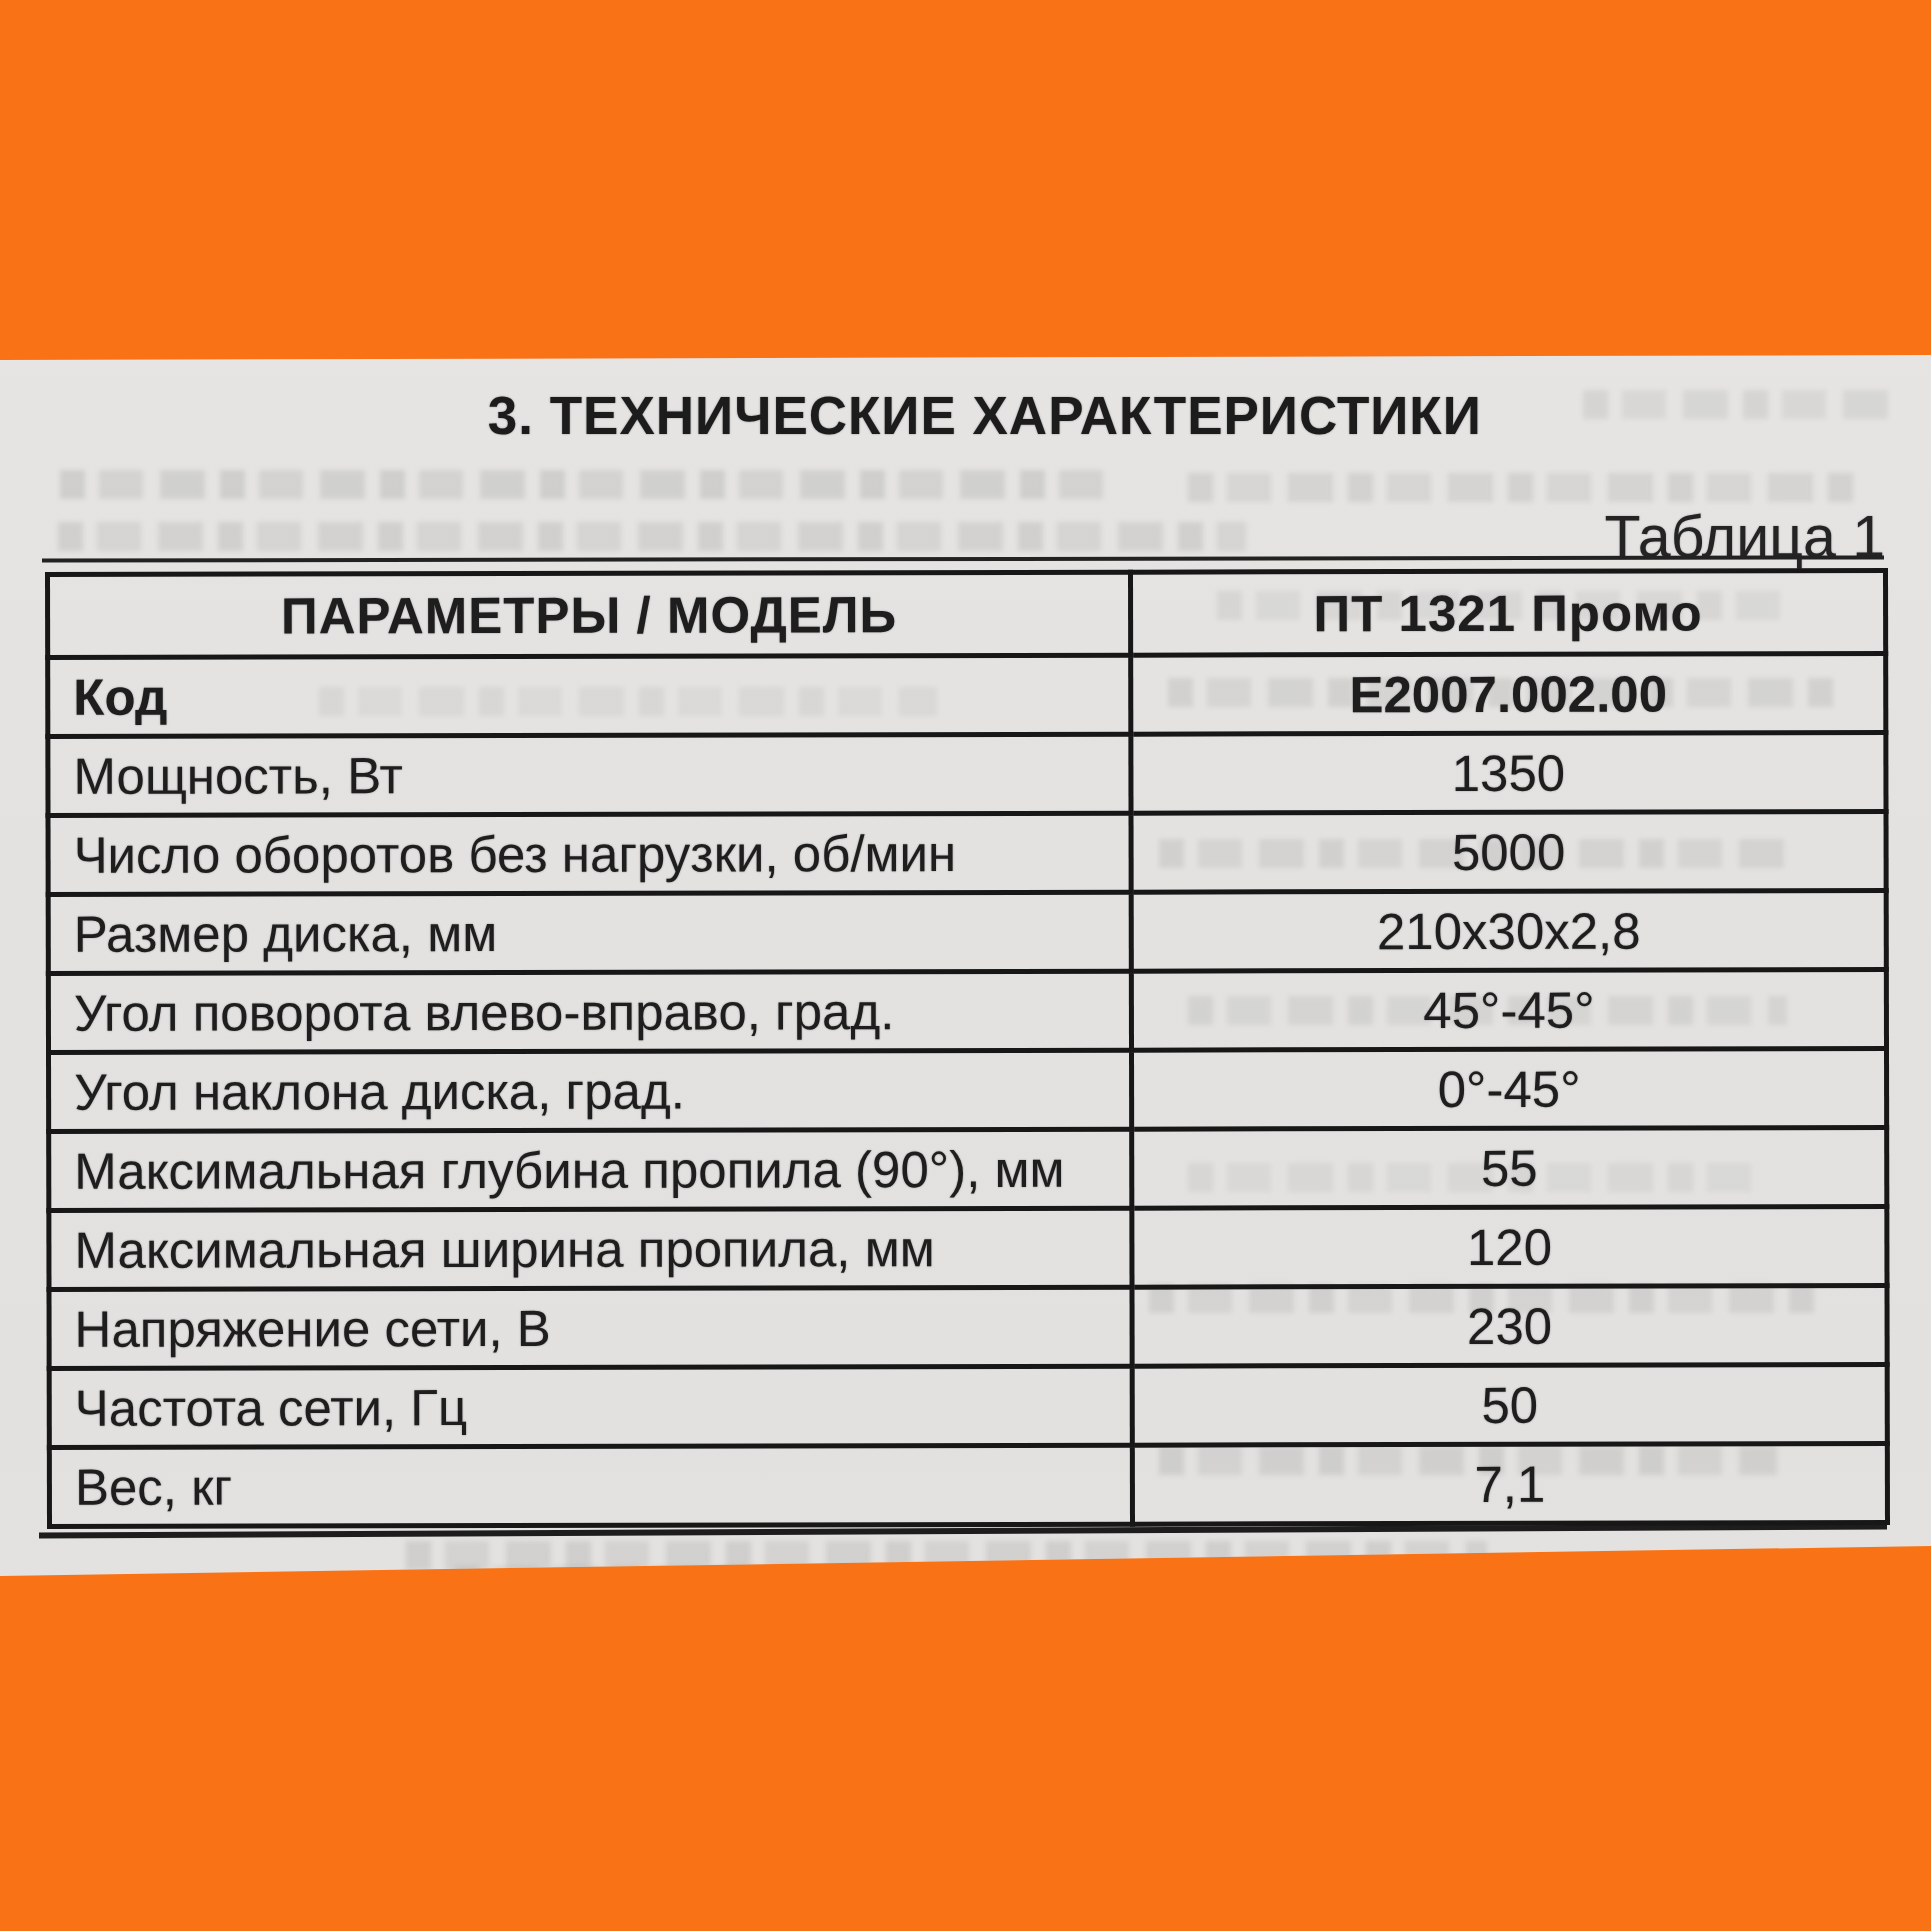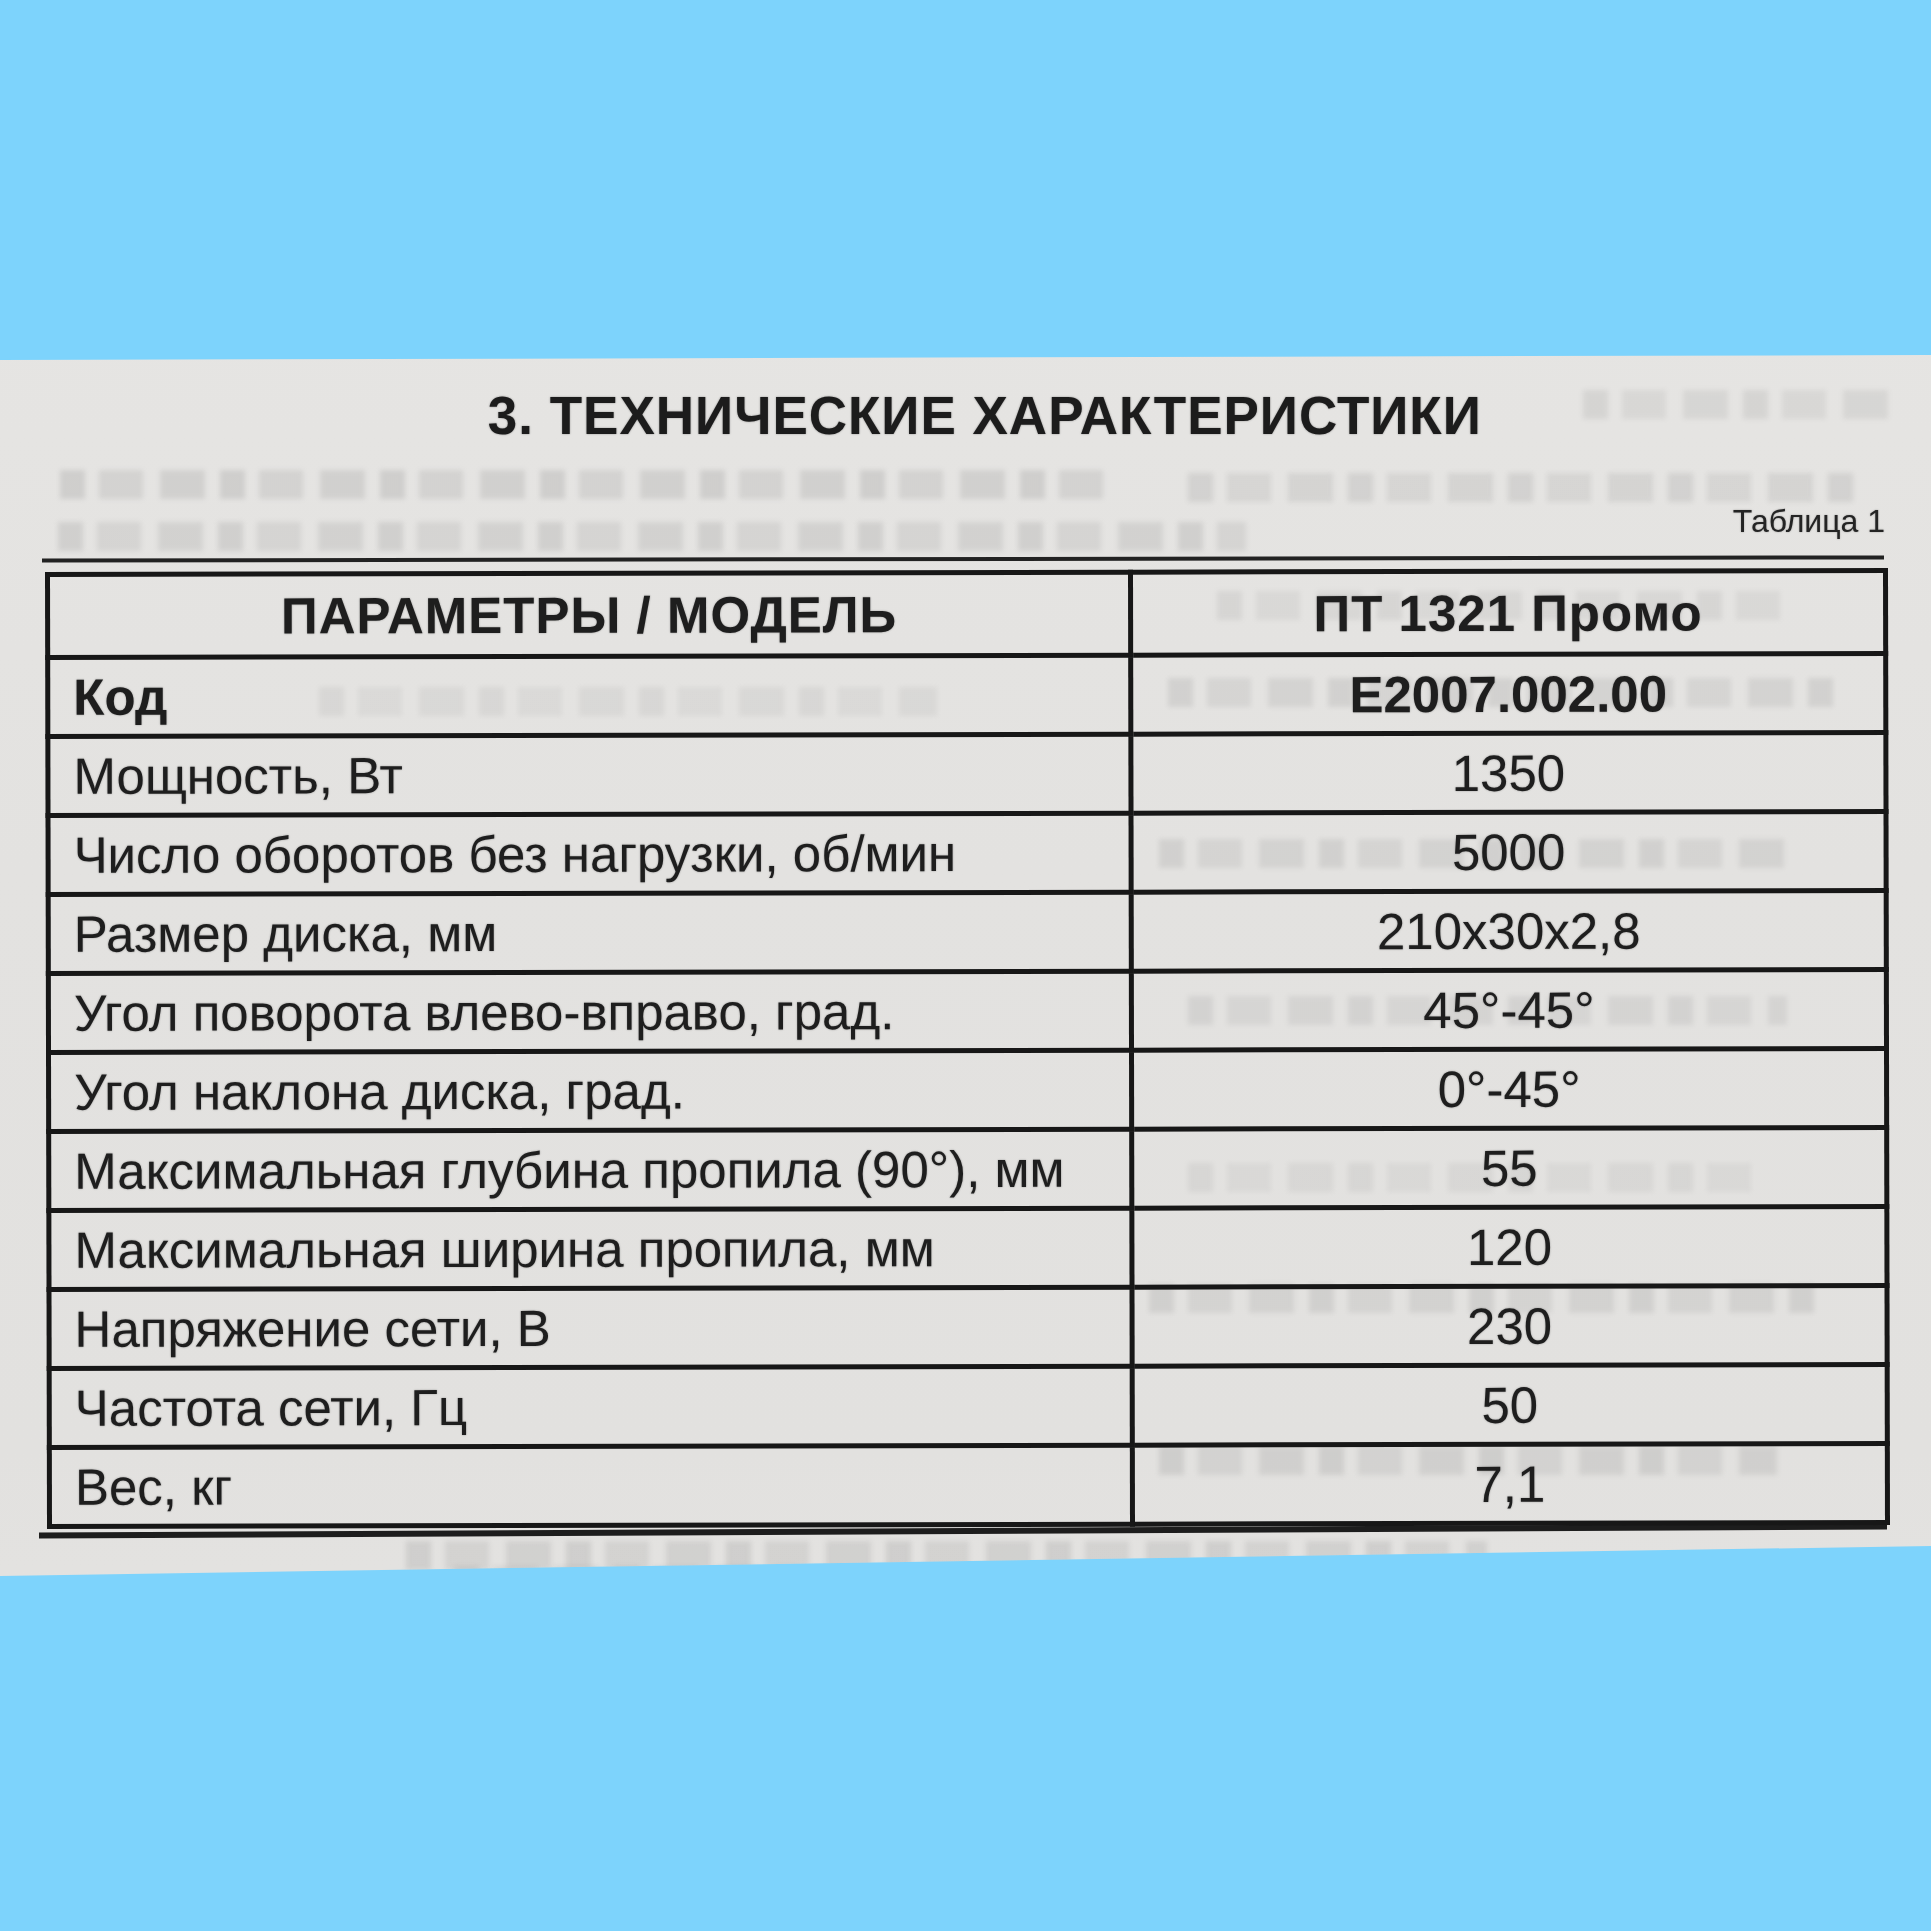--- a/index.html
+++ b/index.html
@@ -8,21 +8,21 @@
     width: 1931px;
     height: 1931px;
     background: #ffffff;
     overflow: hidden;
     font-family: "Liberation Sans", sans-serif;
   }
   .stage {
     position: relative;
     width: 1931px;
     height: 1931px;
-    background: #7dd3fc;
+    background: #f97316;
   }
   
   .scan-band {
     position: absolute;
     left: 0; top: 0;
     width: 1931px; height: 1931px;
     background: linear-gradient(180deg, #e7e6e4 0%, #e3e2e0 45%, #e2e1df 75%, #e6e5e3 100%);
     clip-path: polygon(0 360px, 100% 355px, 100% 1546px, 0 1576px);
   }
   .section-title {
@@ -35,21 +35,21 @@
     letter-spacing: 1px;
     color: #1c1c1c;
     text-shadow: 0 0 1.9px rgba(20,20,20,.45);
     white-space: nowrap;
   }
   .table-caption {
     position: absolute;
     top: 503px; left: 0;
     width: 1885px;
     text-align: right;
-    font-size: 32px;
+    font-size: 59px;
     color: #242424;
     text-shadow: 0 0 1.9px rgba(20,20,20,.35);
   }
   .table-wrap {
     position: absolute;
     left: 46px; top: 570px;
     transform: rotate(-0.12deg);
   }
   table.spec {
     border-collapse: collapse;

